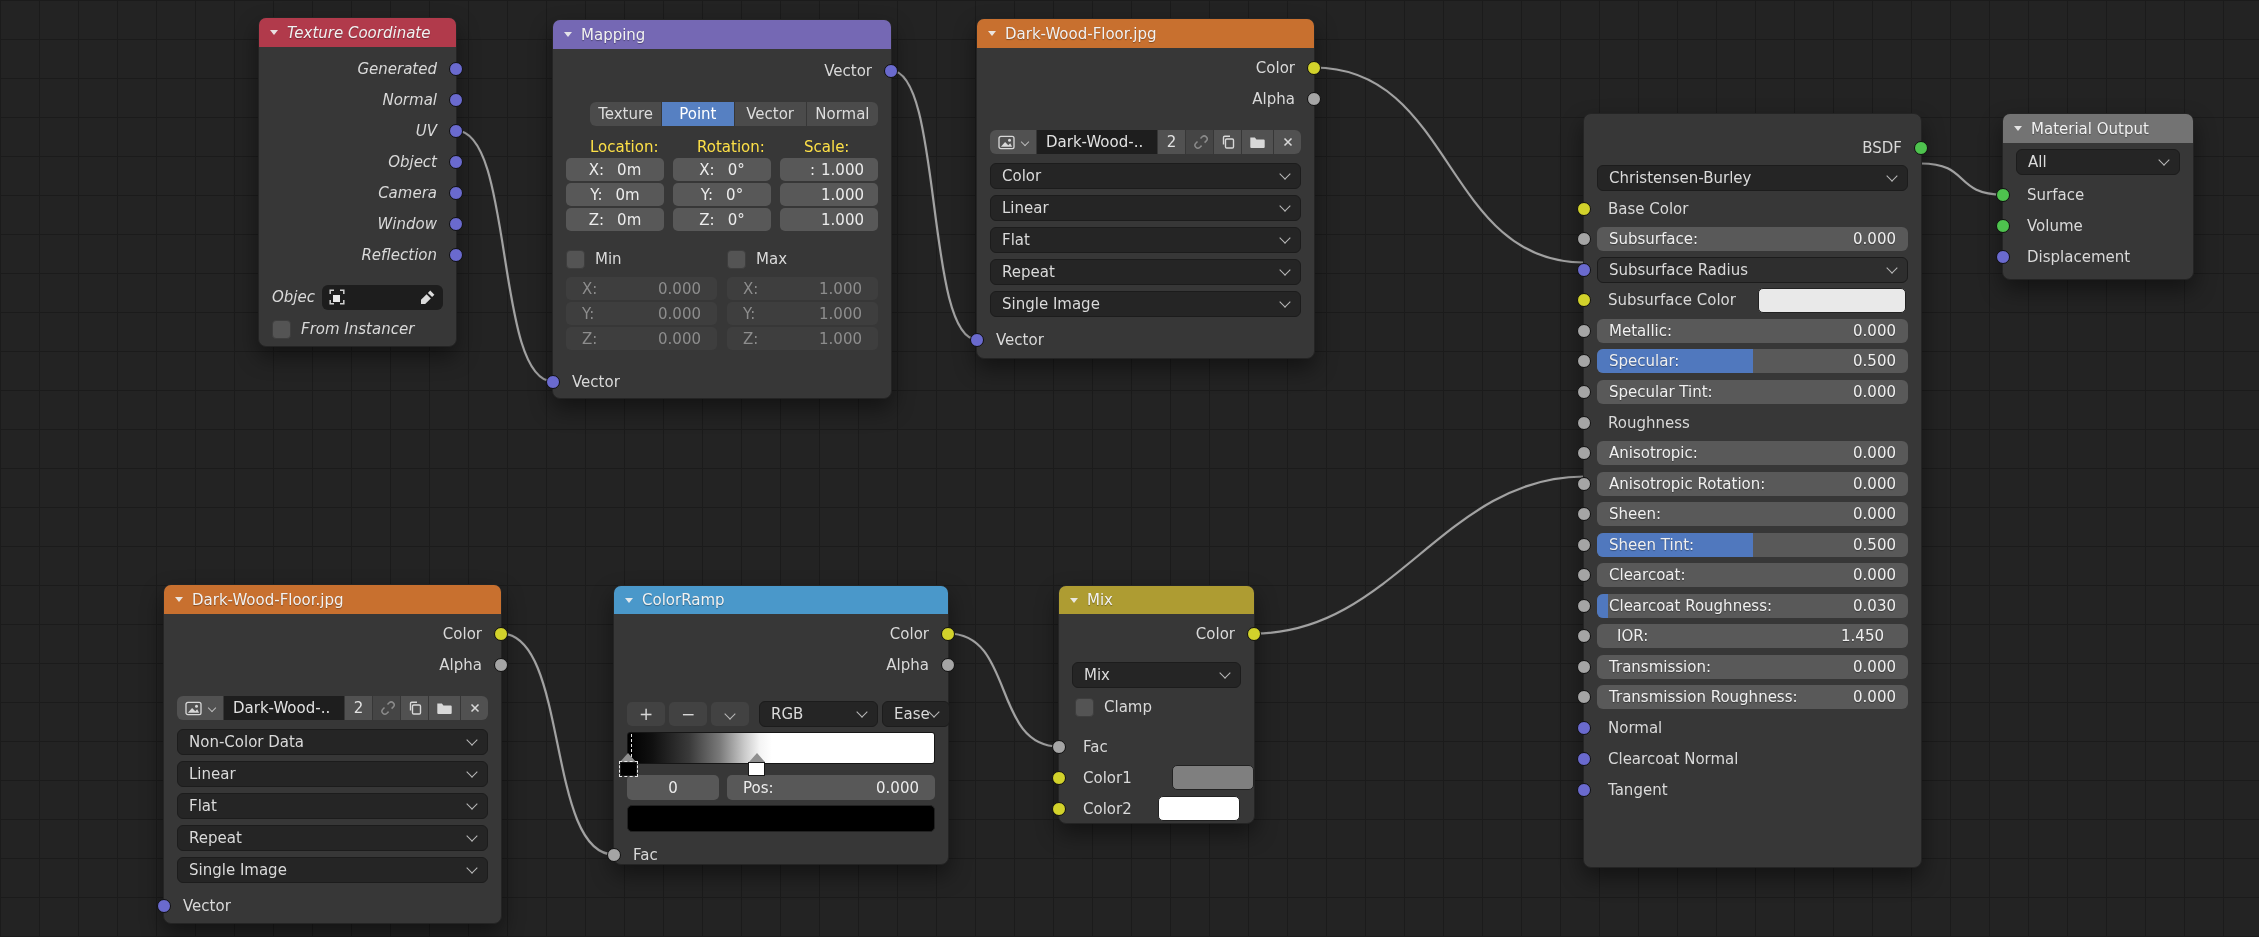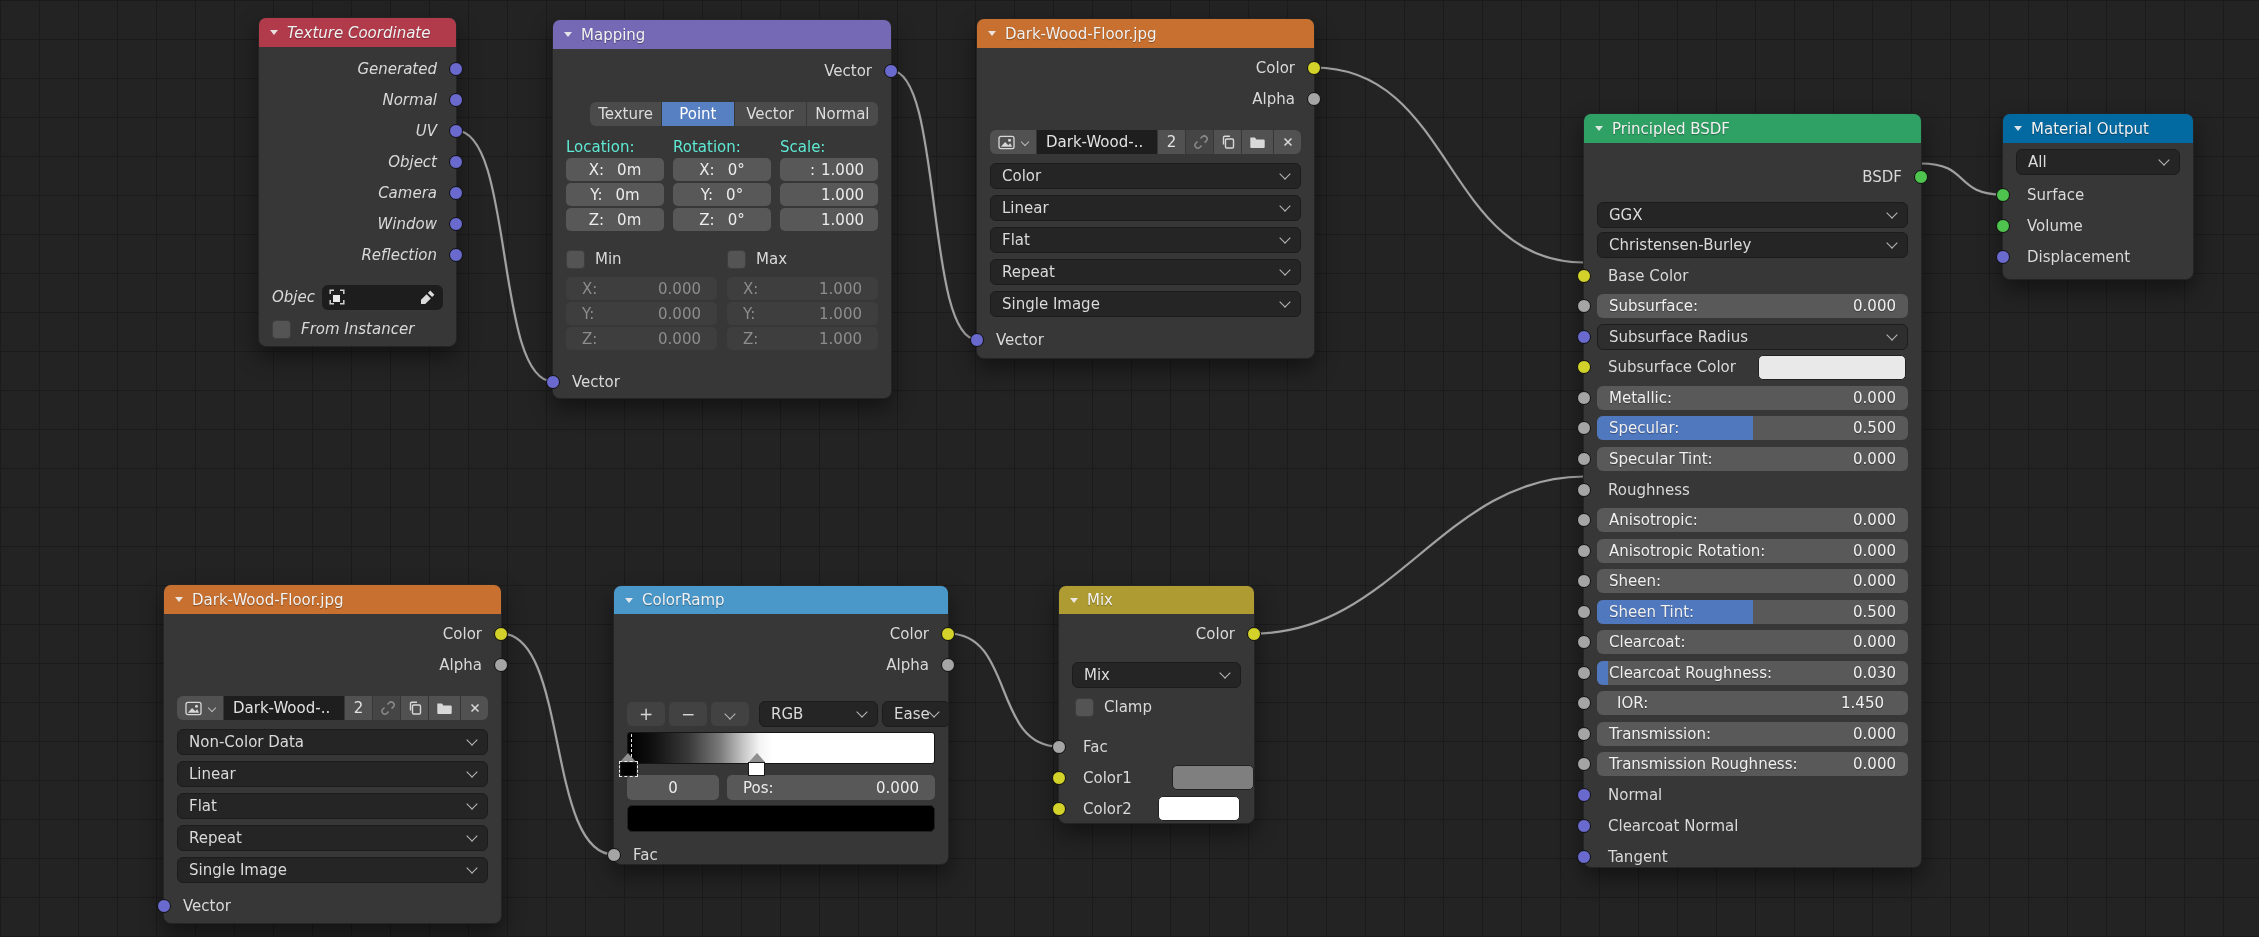--- a/index.html
+++ b/index.html
@@ -41,21 +41,21 @@
   .tab:first-child{border-radius:6px 0 0 6px;margin-left:24px;} .tab:last-child{border-radius:0 6px 6px 0;}
   .tab.active{color:#fff;}
   .grid3{display:grid;grid-template-columns:1fr 1fr 1fr;gap:0 9px;padding:0 13px;}
   .grid2{display:grid;grid-template-columns:1fr 1fr;gap:0 10px;padding:0 13px;}
   .fld{height:23px;background:#585858;border-radius:5px;display:flex;align-items:center;
        color:#ececec;margin-bottom:2px;}
   .fld.center{justify-content:center;gap:13px;}
   .fld.right{justify-content:flex-end;gap:6px;padding-right:14px;}
   .fld.split{justify-content:space-between;padding:0 16px;}
   .fld.disabled{background:#3e3e3e;color:#8d8d8d;}
-  .collabel{color:#5eead4;}
+  .collabel{color:#fde047;margin-left:24px;}
   .cbrow{display:flex;align-items:center;gap:10px;}
   .seg{display:flex;flex:1;gap:1px;height:24px;}
   .seg>*{background:#515151;display:flex;align-items:center;justify-content:center;color:#e2e2e2;}
   .seg>:first-child{border-radius:6px 0 0 6px;} .seg>:last-child{border-radius:0 6px 6px 0;}
   .seg .name{flex:1;background:#1e1e1e;justify-content:flex-start;padding:0 9px;}
   .seg .sbtn{width:27px;flex:none;}
   .objfld{flex:1;height:25px;background:#1d1d1d;border-radius:6px;display:flex;align-items:center;
           padding:0 7px;gap:6px;}
   .swatch{height:23px;border-radius:5px;border:1px solid #222;}
   .ramp{position:relative;height:30px;margin:0 13px;border-radius:3px;border:1px solid #161616;
@@ -341,34 +341,24 @@
           </div>
         </div>
     <div class="row" style="margin-top:4px;">
       <span class="sock in" style="background: rgb(106, 106, 206);"></span>
       <span>Vector</span>
     </div>
   </div>
 </div>
 
 <div class="node" style="left:1583px;top:113px;width:337px;height:753px;">
-  <div class="hdr" style="background: rgb(48, 161, 101);">
-    <span class="tri"></span>
-    <span>Principled BSDF</span>
-  </div>
   <div style="padding-top:18px;">
     <div class="row out">
           <span>BSDF</span>
           <span class="sock out" style="background: rgb(78, 195, 78);"></span>
-        </div>
-    <div class="row wrow" style="margin-top:8px;height:30px;">
-          <div class="dd">
-            <span>GGX</span>
-            <span class="chev"></span>
-          </div>
         </div>
     <div class="row wrow" style="height:30px;">
           <div class="dd">
             <span>Christensen-Burley</span>
             <span class="chev"></span>
           </div>
         </div>
 
     <div class="row" style="height:31px;padding-left:24px;">
       <span class="sock in" style="background: rgb(210, 210, 43);"></span>
@@ -502,21 +492,21 @@
       <span>Clearcoat Normal</span>
     </div>
     <div class="row" style="height:31px;padding-left:24px;">
       <span class="sock in" style="background: rgb(106, 106, 206);"></span>
       <span>Tangent</span>
     </div>
   </div>
 </div>
 
 <div class="node" style="left:2002px;top:113px;width:190px;height:165px;">
-  <div class="hdr" style="background: #0369a1;">
+  <div class="hdr" style="background: #737373;">
     <span class="tri"></span>
     <span>Material Output</span>
   </div>
   <div style="padding-top:6px;">
     <div class="row wrow" style="height:26px;">
           <div class="dd">
             <span>All</span>
             <span class="chev"></span>
           </div>
         </div>

